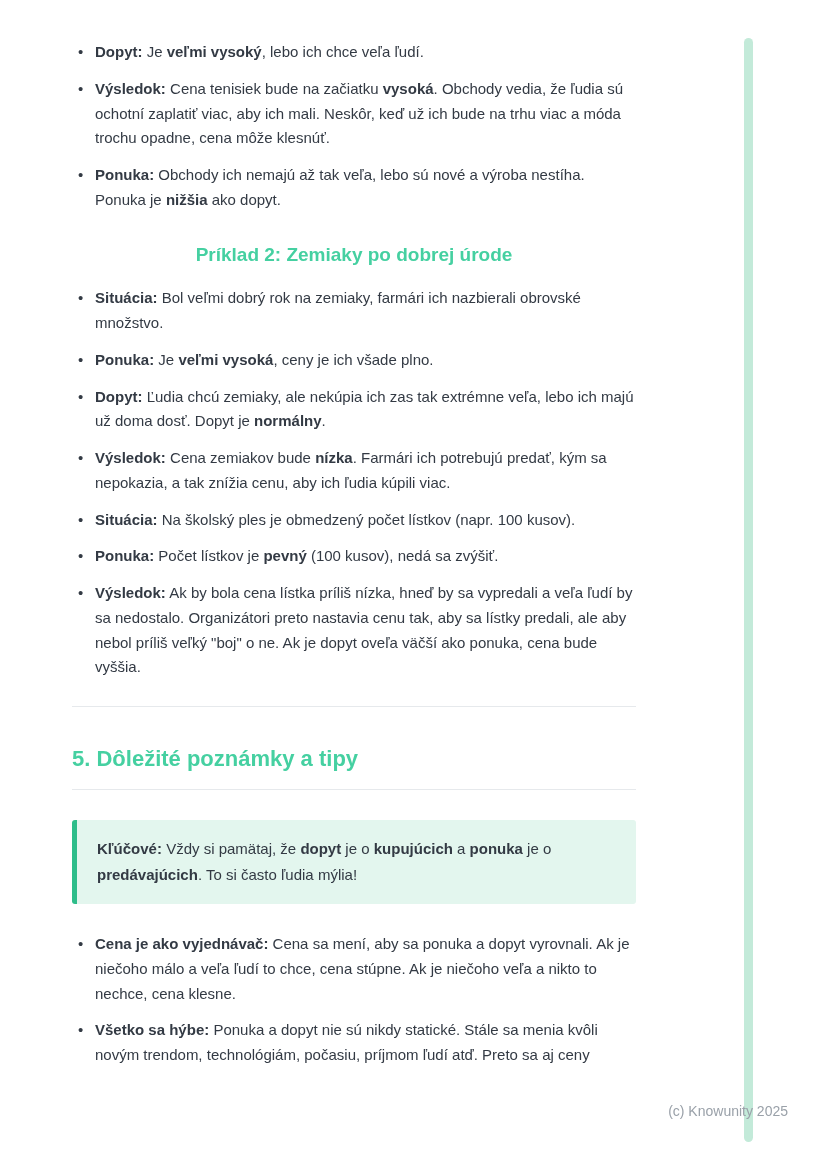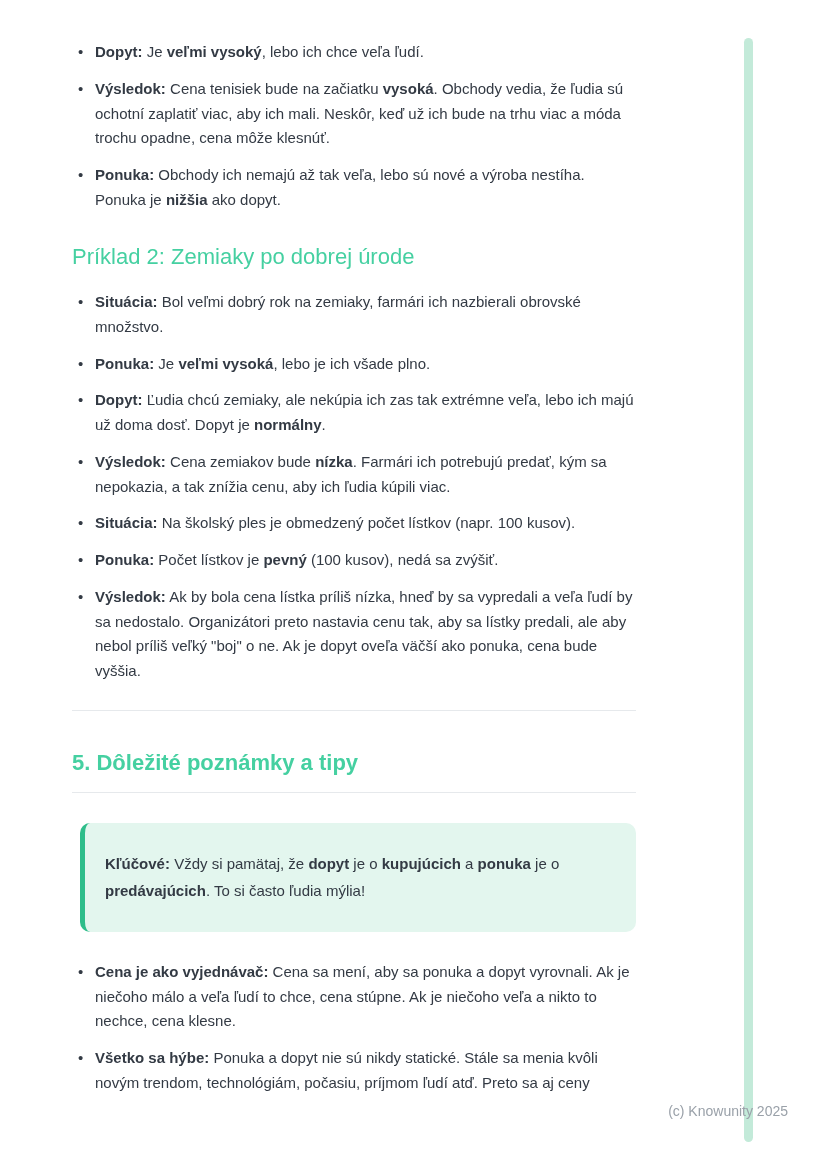--- a/index.html
+++ b/index.html
@@ -43,45 +43,46 @@
   ul.bullets li::before{
     content:"•";
     position:absolute;
     left:6px;
     top:0;
     color:var(--body-text);
   }
   strong{font-weight:700;}
   h2.example-heading{
     color:var(--accent);
-    font-size:22px;
-    font-weight:400;
+    font-size:19px;
+    font-weight:700;
     line-height:1.25;
     margin:30px 0 20px 0;
+    text-align:center;
   }
   .divider{
     border:none;
     border-top:1px solid var(--divider);
     margin:26px 0 0 0;
   }
   h1.section-heading{
     color:var(--accent);
     font-size:22px;
     font-weight:700;
     line-height:1.25;
     margin:38px 0 0 0;
     padding-bottom:16px;
     border-bottom:1px solid var(--divider);
   }
   .callout{
-    margin:30px 0 28px 8px;
+    margin:30px 0 28px 0;
     background:var(--callout-bg);
     border-left:5px solid var(--callout-border);
-    border-radius:10px;
-    padding:28px 20px;
+    border-radius:3px;
+    padding:16px 20px;
     line-height:1.75;
   }
   .scrollbar-thumb{
     position:absolute;
     left:744px;
     top:38px;
     width:9px;
     height:1104px;
     background:var(--scrollbar);
     border-radius:5px;
@@ -107,21 +108,21 @@
     <ul class="bullets">
       <li><span><strong>Dopyt:</strong><span> Je </span><strong>veľmi vysoký</strong><span>, lebo ich chce veľa ľudí.</span></span></li>
       <li><span><strong>Výsledok:</strong><span> Cena tenisiek bude na začiatku </span><strong>vysoká</strong><span>. Obchody vedia, že ľudia sú ochotní zaplatiť viac, aby ich mali. Neskôr, keď už ich bude na trhu viac a móda trochu opadne, cena môže klesnúť.</span></span></li>
       <li><span><strong>Ponuka:</strong><span> Obchody ich nemajú až tak veľa, lebo sú nové a výroba nestíha. Ponuka je </span><strong>nižšia</strong><span> ako dopyt.</span></span></li>
     </ul>
 
     <h2 class="example-heading">Príklad 2: Zemiaky po dobrej úrode</h2>
 
     <ul class="bullets">
       <li><span><strong>Situácia:</strong><span> Bol veľmi dobrý rok na zemiaky, farmári ich nazbierali obrovské množstvo.</span></span></li>
-      <li><span><strong>Ponuka:</strong><span> Je </span><strong>veľmi vysoká</strong><span>, lebo je ich všade plno.</span></span></li>
+      <li><span><strong>Ponuka:</strong><span> Je </span><strong>veľmi vysoká</strong><span>, ceny je ich všade plno.</span></span></li>
       <li><span><strong>Dopyt:</strong><span> Ľudia chcú zemiaky, ale nekúpia ich zas tak extrémne veľa, lebo ich majú už doma dosť. Dopyt je </span><strong>normálny</strong><span>.</span></span></li>
       <li><span><strong>Výsledok:</strong><span> Cena zemiakov bude </span><strong>nízka</strong><span>. Farmári ich potrebujú predať, kým sa nepokazia, a tak znížia cenu, aby ich ľudia kúpili viac.</span></span></li>
     </ul>
 
 
     <ul class="bullets">
       <li><span><strong>Situácia:</strong><span> Na školský ples je obmedzený počet lístkov (napr. 100 kusov).</span></span></li>
       <li><span><strong>Ponuka:</strong><span> Počet lístkov je </span><strong>pevný</strong><span> (100 kusov), nedá sa zvýšiť.</span></span></li>
       <li><span><strong>Výsledok:</strong><span> Ak by bola cena lístka príliš nízka, hneď by sa vypredali a veľa ľudí by sa nedostalo. Organizátori preto nastavia cenu tak, aby sa lístky predali, ale aby nebol príliš veľký "boj" o ne. Ak je dopyt oveľa väčší ako ponuka, cena bude vyššia.</span></span></li>
     </ul>

